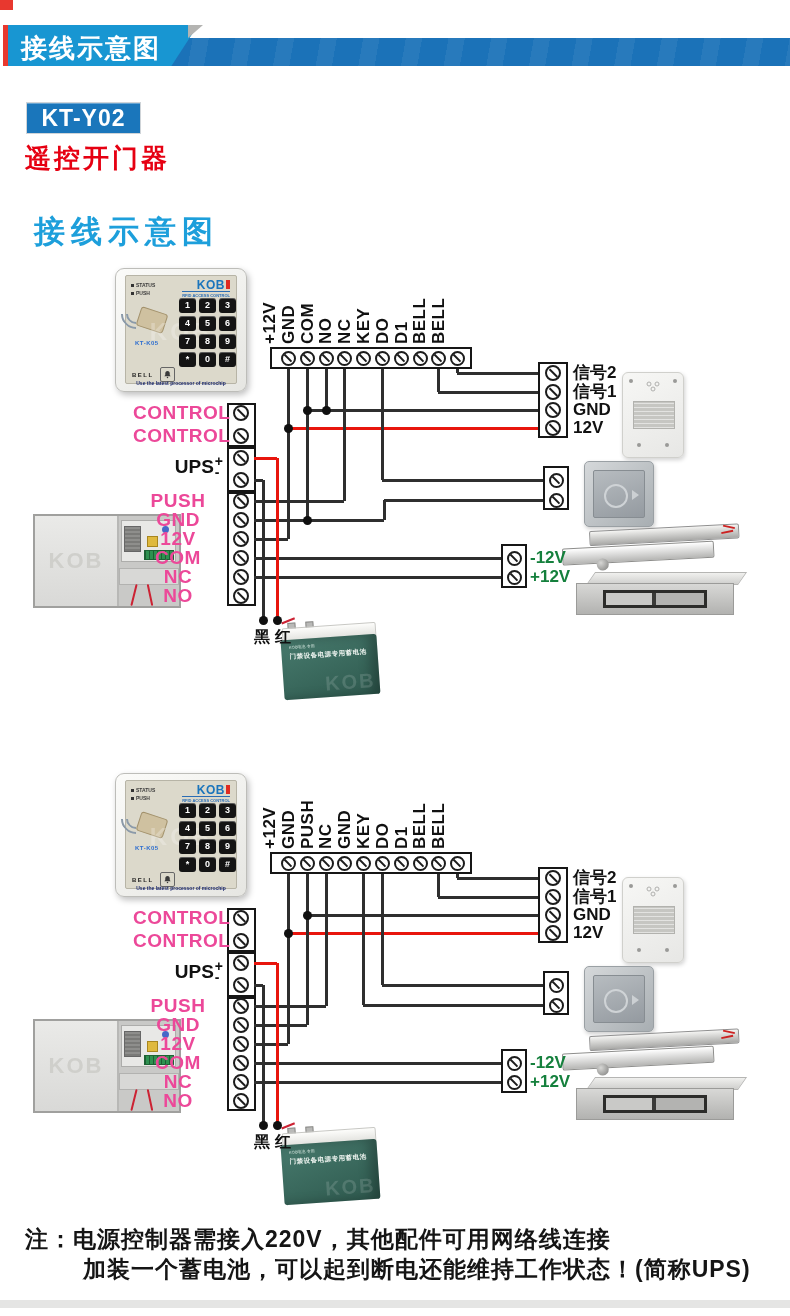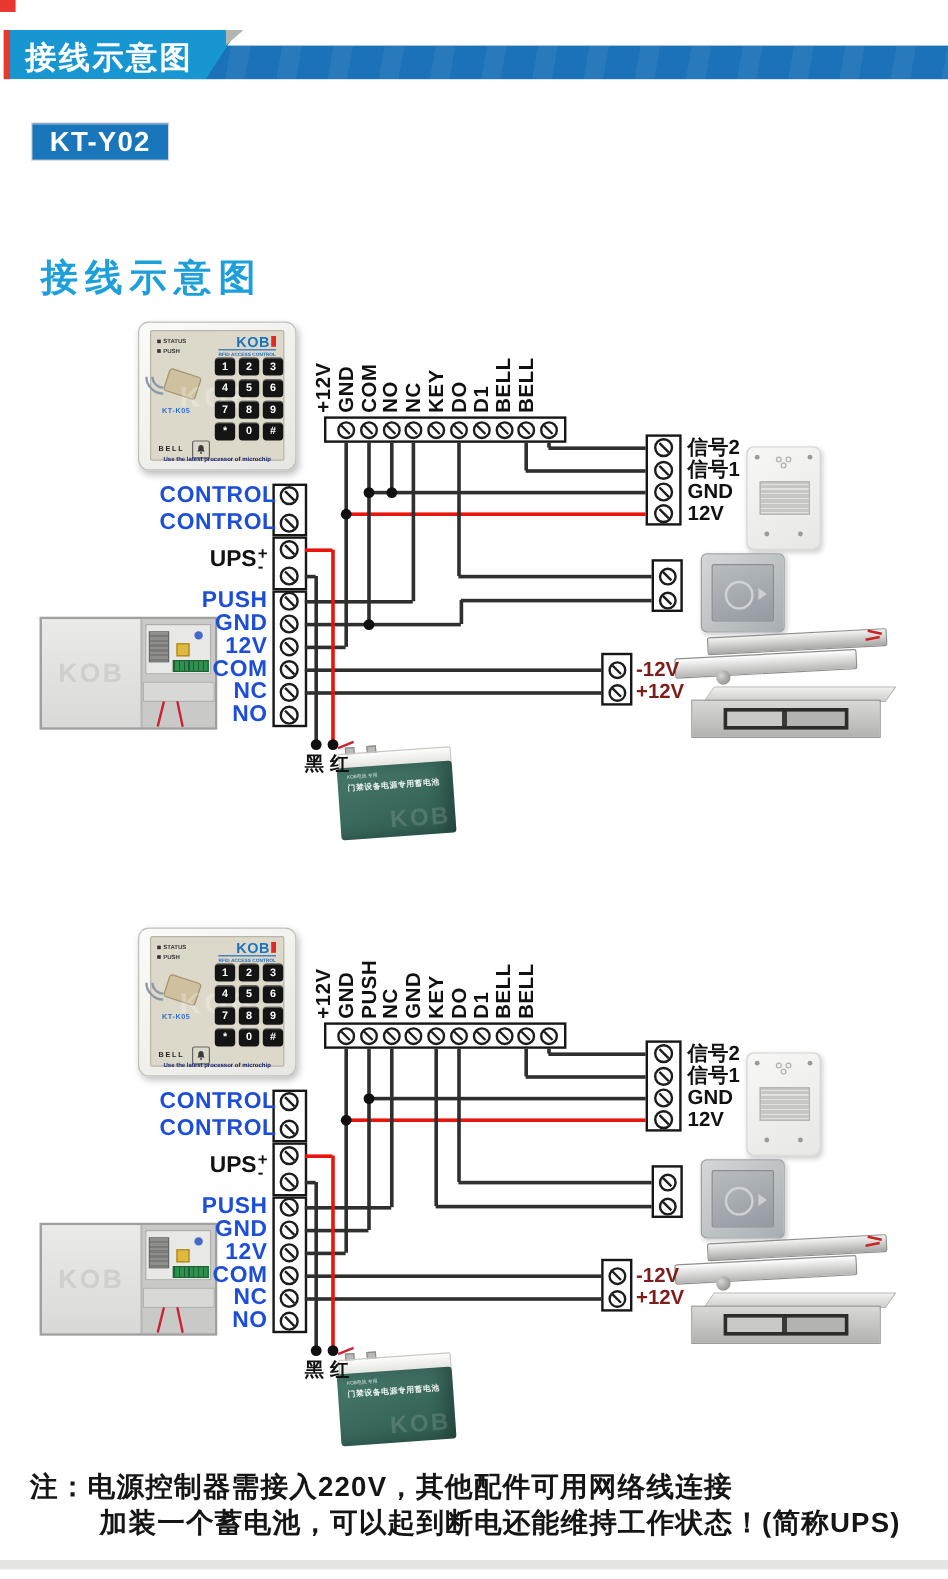--- a/index.html
+++ b/index.html
@@ -30,25 +30,25 @@
   .screw{position:absolute;box-sizing:border-box;border:2px solid #1c1c1c;border-radius:50%;background:#fff;}
   .screw::after{content:'';position:absolute;left:6%;right:6%;top:50%;height:2px;margin-top:-1px;background:#1c1c1c;transform:rotate(45deg);}
   .wire{position:absolute;background:#2f2f2f;}
   .wire.h{height:3px;}
   .wire.v{width:3px;}
   .wire.red{background:#e8150d;}
   .dot{position:absolute;width:9px;height:9px;border-radius:50%;background:#101010;}
 
   .vlabel{position:absolute;transform-origin:0 100%;transform:rotate(-90deg);
           font-weight:bold;font-size:17px;line-height:18px;height:18px;white-space:nowrap;letter-spacing:.5px;color:#111;}
-  .llabel{position:absolute;width:90px;text-align:right;font-weight:bold;font-size:19px;line-height:20px;letter-spacing:.5px;color:#1d4ed8;}
+  .llabel{position:absolute;width:90px;text-align:center;font-weight:bold;font-size:19px;line-height:20px;letter-spacing:.5px;color:#ec4899;}
   .ups-label{position:absolute;width:90px;display:flex;justify-content:flex-end;align-items:center;font-weight:bold;font-size:19px;color:#111;}
   .ups-label .pm{display:inline-flex;flex-direction:column;font-size:14px;line-height:11px;margin-left:1px;font-weight:bold;}
   .rlabel{position:absolute;font-weight:bold;font-size:17px;line-height:18px;color:#111;}
-  .locklabel{position:absolute;font-weight:bold;font-size:17px;line-height:18px;color:#7f1d1d;text-align:center;}
+  .locklabel{position:absolute;font-weight:bold;font-size:17px;line-height:18px;color:#15803d;text-align:center;}
   .batlabel{position:absolute;width:26px;text-align:center;font-weight:bold;font-size:16px;color:#111;}
 
   
   .keypad{position:absolute;left:115px;top:268px;width:130px;height:122px;border-radius:9px;
           background:linear-gradient(145deg,#fbfbf9,#e6e6e2);border:1px solid #bdbdb9;box-shadow:2px 3px 6px rgba(0,0,0,.25);}
   .kp-panel{position:absolute;left:9px;right:9px;top:6px;bottom:7px;background:#dcd9cb;border:1px solid #b7b4a6;border-radius:2px;}
   .kp-leds{position:absolute;left:5px;top:5px;font-weight:bold;font-size:5px;line-height:8px;color:#3a3a3a;}
   .kp-led{display:inline-block;width:3px;height:3px;background:#333;margin-right:2px;vertical-align:middle;}
   .kp-logo{position:absolute;right:6px;top:2px;font-size:12px;font-weight:bold;color:#1b75bc;letter-spacing:.5px;}
   .kp-logo i{display:inline-block;width:4px;height:9px;background:#e02b20;margin-left:1px;}
@@ -143,20 +143,21 @@
 
   <div class="banner-bar">
       <div class="wm"></div>
     </div>
   <div class="banner-accent"></div>
   <div class="banner-tab"></div>
   <div class="banner-fold"></div>
   <div class="banner-title">接线示意图</div>
 
   <div class="model-badge">KT-Y02</div>
+  <div class="product-name">遥控开门器</div>
 
   <div id="diagrams">
       <div class="diagram" style="top: 0px;">
   <h2 class="method-title">接线示意图</h2>
 
   <div class="keypad">
     <div class="kp-panel">
       <div class="kp-leds">
         <div><span class="kp-led"></span><span>STATUS</span></div>
         <div><span class="kp-led"></span><span>PUSH</span></div>

